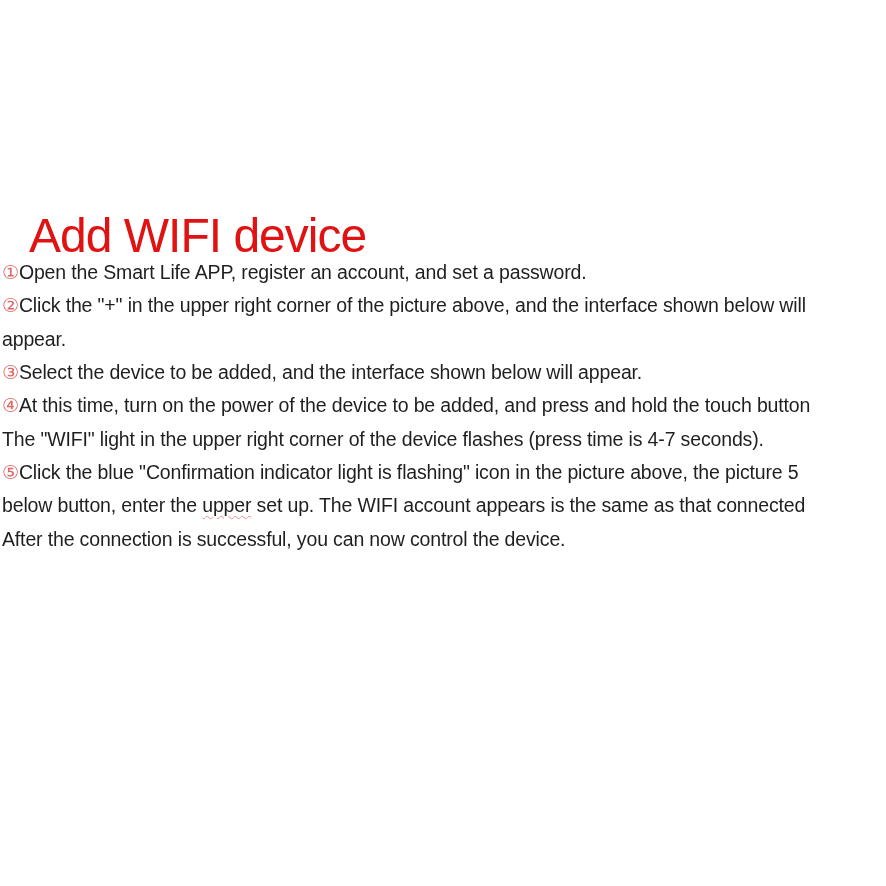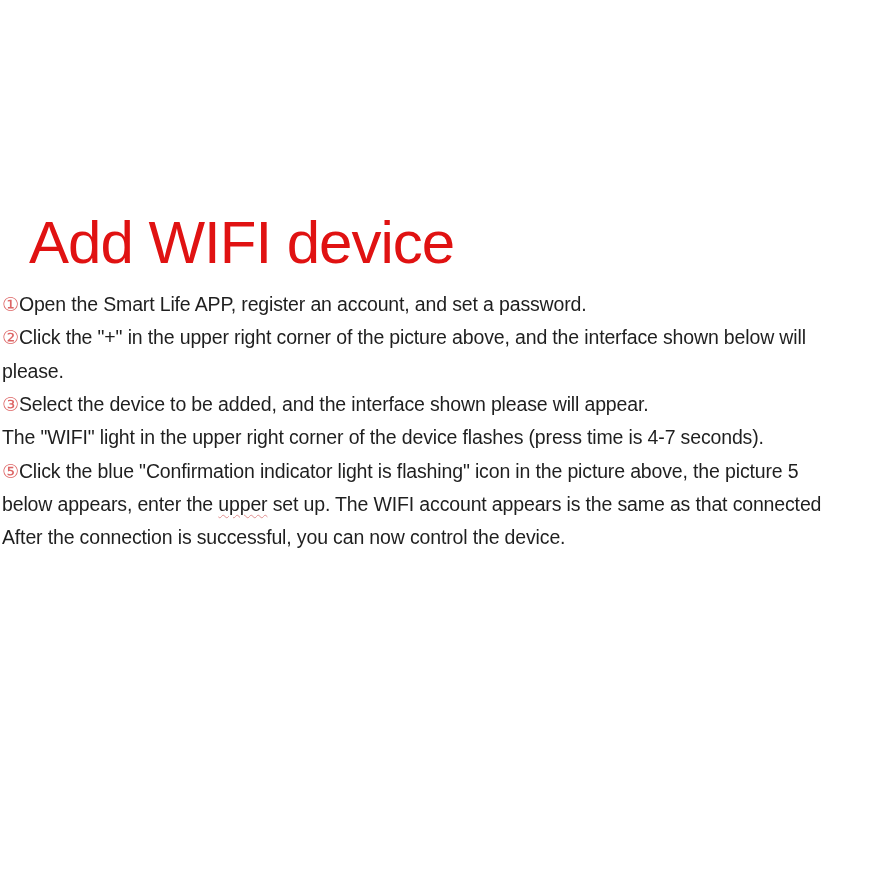--- a/index.html
+++ b/index.html
@@ -12,31 +12,31 @@
     width: 886px;
     height: 886px;
     background: var(--page-bg, #ffffff);
     overflow: hidden;
     font-family: "Liberation Sans", "DejaVu Sans", sans-serif;
   }
   .doc-title {
     position: absolute;
     left: 29px;
     top: 210px;
-    font-size: 60px;
+    font-size: 48px;
     line-height: 1.1;
     letter-spacing: -1px;
     font-weight: 500;
     color: var(--title-color, #e01212);
     white-space: nowrap;
   }
   .doc-body {
     position: absolute;
     left: 2px;
-    top: 288px;
+    top: 256px;
     width: 884px;
     font-size: 19.5px;
     line-height: 33.35px;
     letter-spacing: -0.15px;
     color: var(--text-color, #1f1f1f);
   }
   .line {
     white-space: nowrap;
   }
   .marker {
@@ -53,20 +53,21 @@
   }
 </style>
 </head>
 <body>
 
 <div class="page">
   <div class="doc-title">Add WIFI device</div>
   <div class="doc-body" id="doc-body">
       <div class="line"><span class="marker">①</span><span>Open the Smart Life APP, register an account, and set a password.</span></div>
       <div class="line"><span class="marker">②</span><span>Click the "+" in the upper right corner of the picture above, and the interface shown below will</span></div>
-      <div class="line"><span>please.</span></div>
-      <div class="line"><span class="marker">③</span><span>Select the device to be added, and the interface shown please will appear.</span></div>
+      <div class="line"><span>appear.</span></div>
+      <div class="line"><span class="marker">③</span><span>Select the device to be added, and the interface shown below will appear.</span></div>
+      <div class="line"><span class="marker">④</span><span>At this time, turn on the power of the device to be added, and press and hold the touch button</span></div>
       <div class="line"><span>The "WIFI" light in the upper right corner of the device flashes (press time is 4-7 seconds).</span></div>
       <div class="line"><span class="marker">⑤</span><span>Click the blue "Confirmation indicator light is flashing" icon in the picture above, the picture 5</span></div>
-      <div class="line"><span>below appears, enter the </span><span class="misspelled">upper</span><span> set up. The WIFI account appears is the same as that connected</span></div>
+      <div class="line"><span>below button, enter the </span><span class="misspelled">upper</span><span> set up. The WIFI account appears is the same as that connected</span></div>
       <div class="line"><span>After the connection is successful, you can now control the device.</span></div>
     </div>
 </div>
 
 </body></html>

